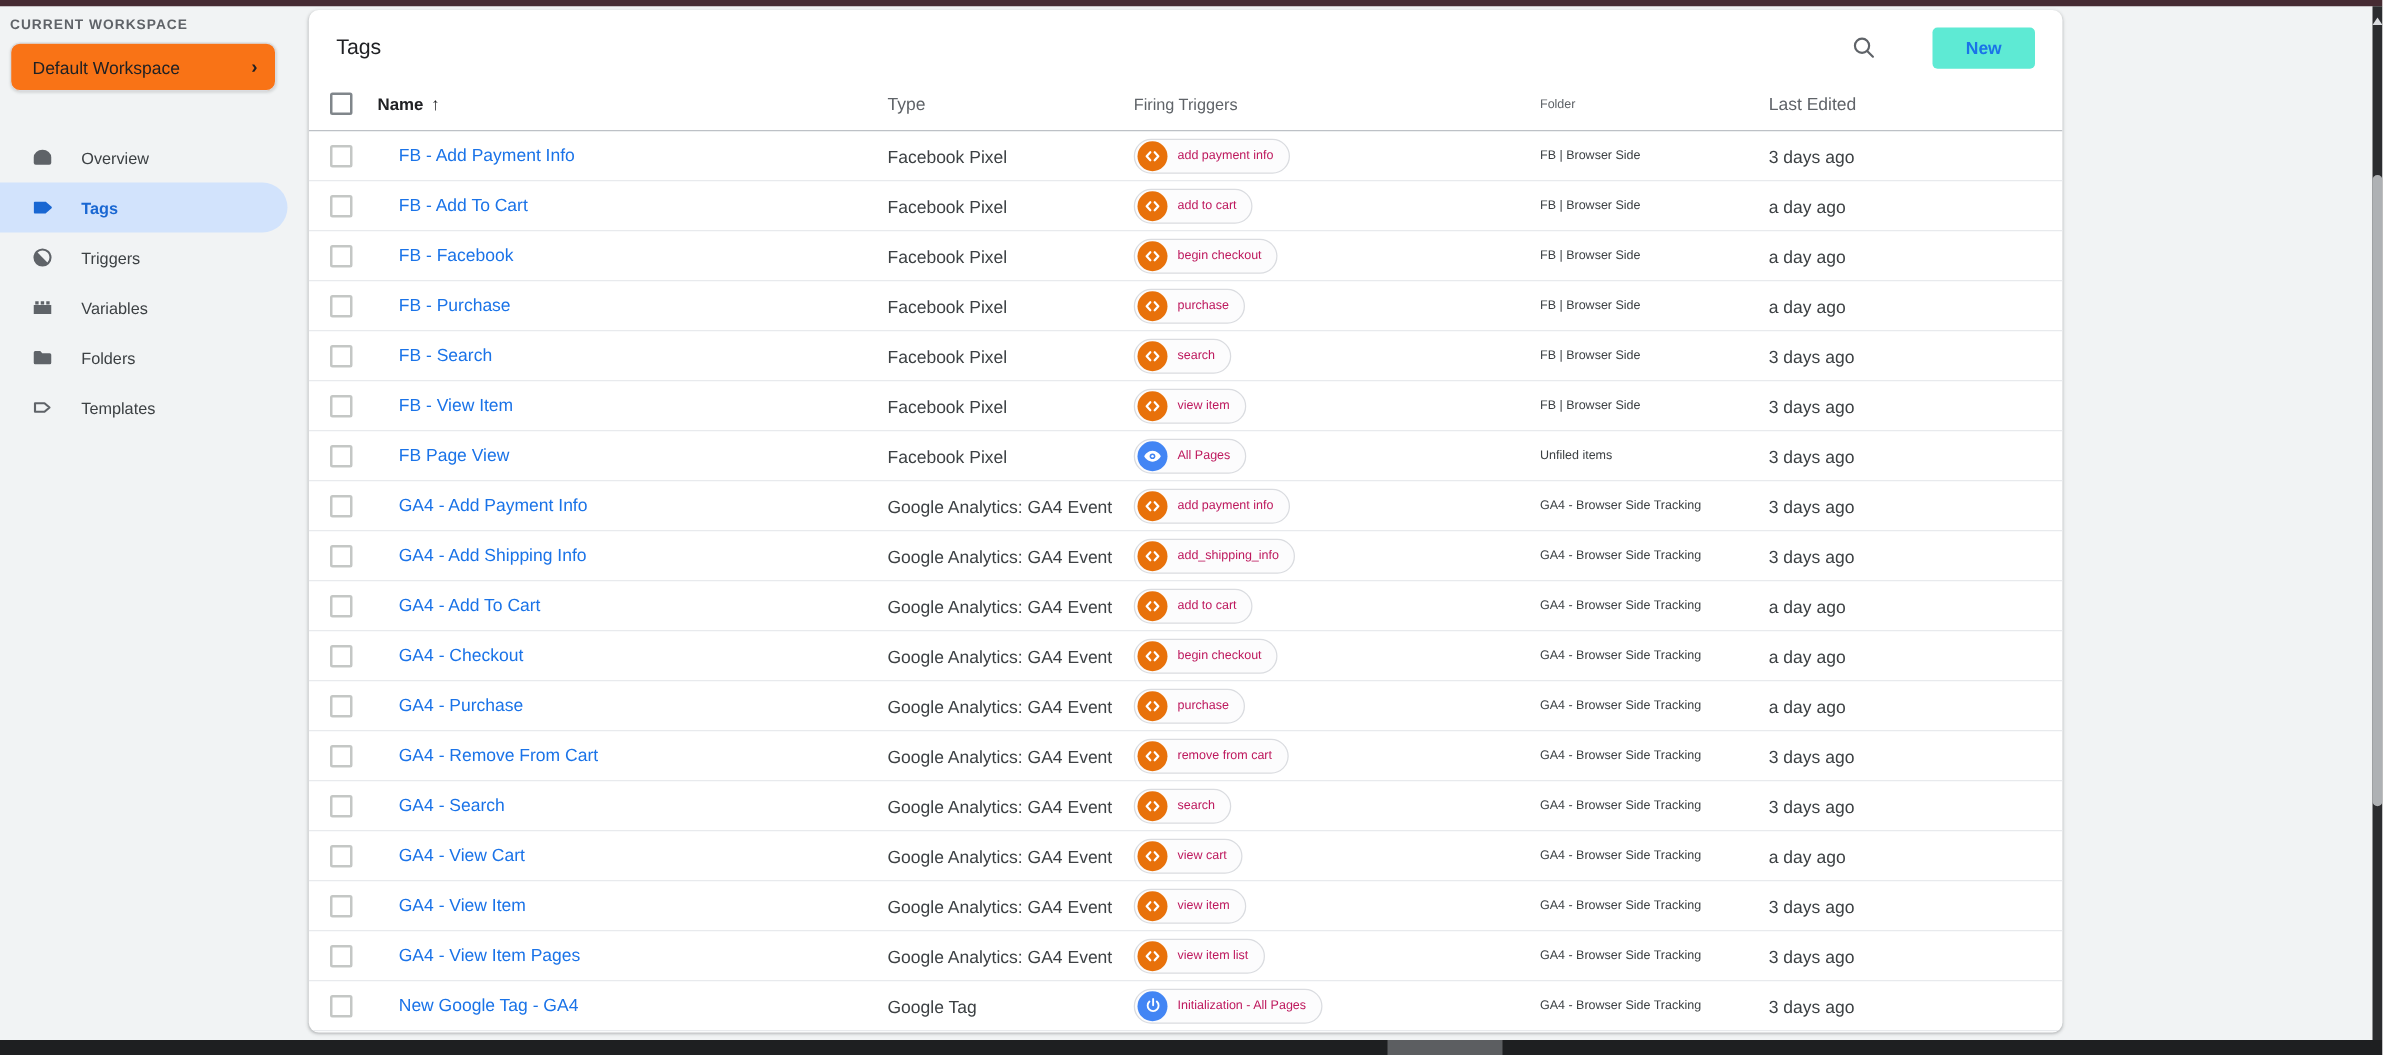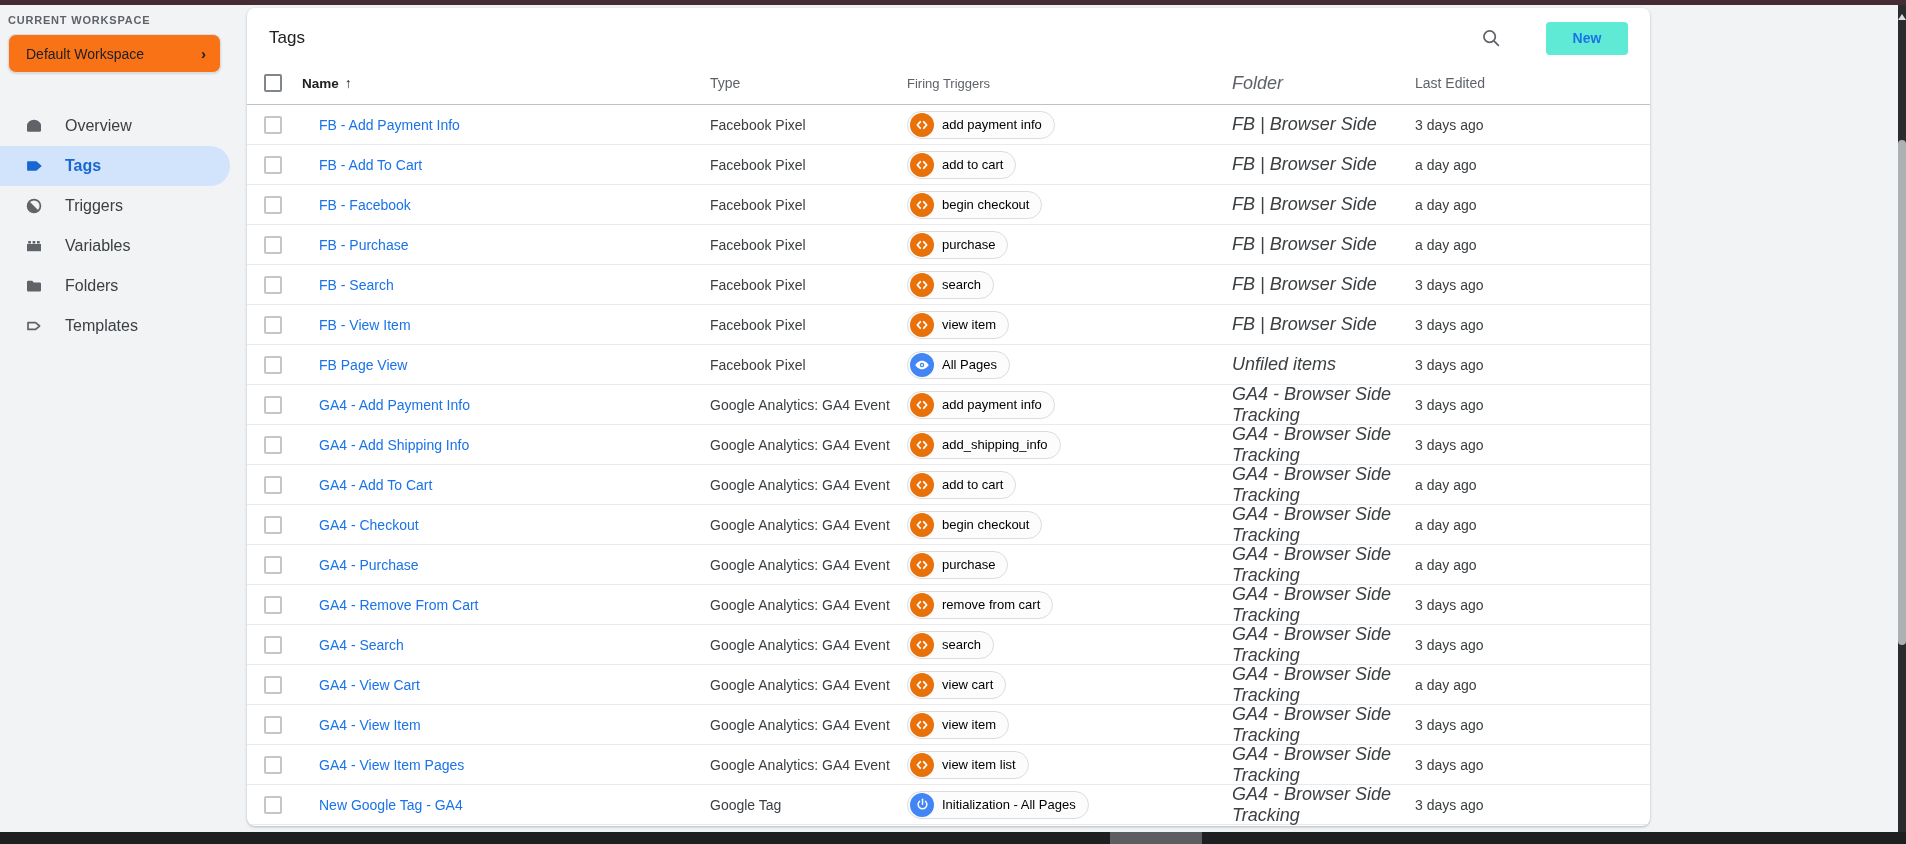--- a/index.html
+++ b/index.html
@@ -17,51 +17,51 @@
   
   .sidebar { position:absolute; left:0; top:5px; width:247px; height:827px; }
   .ws-label { margin:9px 0 0 8px; font-size:11px; font-weight:700; letter-spacing:.8px; color:#5f6368; }
   .ws-card { margin:8px 0 0 8px; width:213px; height:39px; background:#f97316; border:1px solid #dadce0; border-radius:8px;
              display:flex; align-items:center; padding:0 14px 0 17px; cursor:pointer; box-shadow:0 1px 2px rgba(60,64,67,.15); }
   .ws-name { flex:1; font-size:14px; color:#202124; }
   .ws-chev { font-size:15px; font-weight:700; color:#202124; }
   .nav { margin-top:33px; }
   .nav-item { height:40px; display:flex; align-items:center; padding-left:25px; cursor:pointer; border-radius:0 20px 20px 0; width:230px; }
   .nav-item .nav-ico { width:18px; height:18px; margin-right:22px; display:flex; align-items:center; justify-content:center; }
-  .nav-item .nav-lbl { font-size:16px; color:#3c4043; }
+  .nav-item .nav-lbl { font-size:13px; color:#3c4043; }
   .nav-item.active { background:#d2e3fc; }
   .nav-item.active .nav-lbl { color:#1967d2; font-weight:700; }
 
   
   .card { position:absolute; left:247px; top:8px; width:1403px; height:818px; background:#fff; border-radius:8px;
           box-shadow:0 1px 2px rgba(60,64,67,.25), 0 1px 3px 1px rgba(60,64,67,.06); overflow:hidden; }
   .card-head { height:54px; display:flex; align-items:center; padding:6px 22px 0 22px; }
   .card-title { font-size:17px; color:#202124; flex:1; }
   .search-btn { width:34px; height:34px; display:flex; align-items:center; justify-content:center; cursor:pointer; margin-right:38px; }
   .new-btn { width:82px; height:33px; background:#5eead4; color:#1a73e8; font-size:14px; font-weight:700;
              border:none; border-radius:4px; cursor:pointer; font-family:"Liberation Sans", sans-serif; }
 
   
   .thead { height:43px; display:flex; align-items:center; border-bottom:1px solid #bdc1c6; font-size:13px; color:#5f6368; }
   .trow  { height:40px; display:flex; align-items:center; border-bottom:1px solid #e8eaed; }
   .c-check { width:55px; padding-left:17px; }
   .c-name { width:408px; }
   .c-type { width:197px; font-size:14px; }
   .c-trig { width:325px; }
-  .c-folder { width:183px; font-size:18px;font-style:italic; }
+  .c-folder { width:183px; font-size:10px; }
   .c-edited { flex:1; font-size:14px; }
   .thead .c-name { font-size:13.5px; font-weight:700; color:#202124; }
   .sort-arrow { font-weight:400; margin-left:6px; font-size:14px; }
   .cbx { width:18px; height:18px; border:2px solid #c4c7c5; border-radius:2px; background:#fff; cursor:pointer; }
   .thead .cbx { border-color:#80868b; }
   .tag-link { font-size:14px; color:#1a73e8; text-decoration:none; cursor:pointer;margin-left:17px; }
   .badge { display:inline-flex; align-items:center; height:28px; border:1px solid #dadce0; border-radius:15px;
            background:#fcfcfd; cursor:pointer; padding:0 12px 0 2px; }
   .badge-ico { width:24px; height:24px; border-radius:50%; display:flex; align-items:center; justify-content:center; margin-right:8px; flex:0 0 auto; }
-  .badge-lbl { font-size:13px; color:#000000; white-space:nowrap; }
+  .badge-lbl { font-size:10px; color:#be185d; white-space:nowrap; }
 </style>
 </head>
 <body>
 
 <div class="topbar"></div>
 
 <div class="sidebar">
   <div class="ws-label">CURRENT WORKSPACE</div>
   <div class="ws-card">
     <span class="ws-name">Default Workspace</span>

